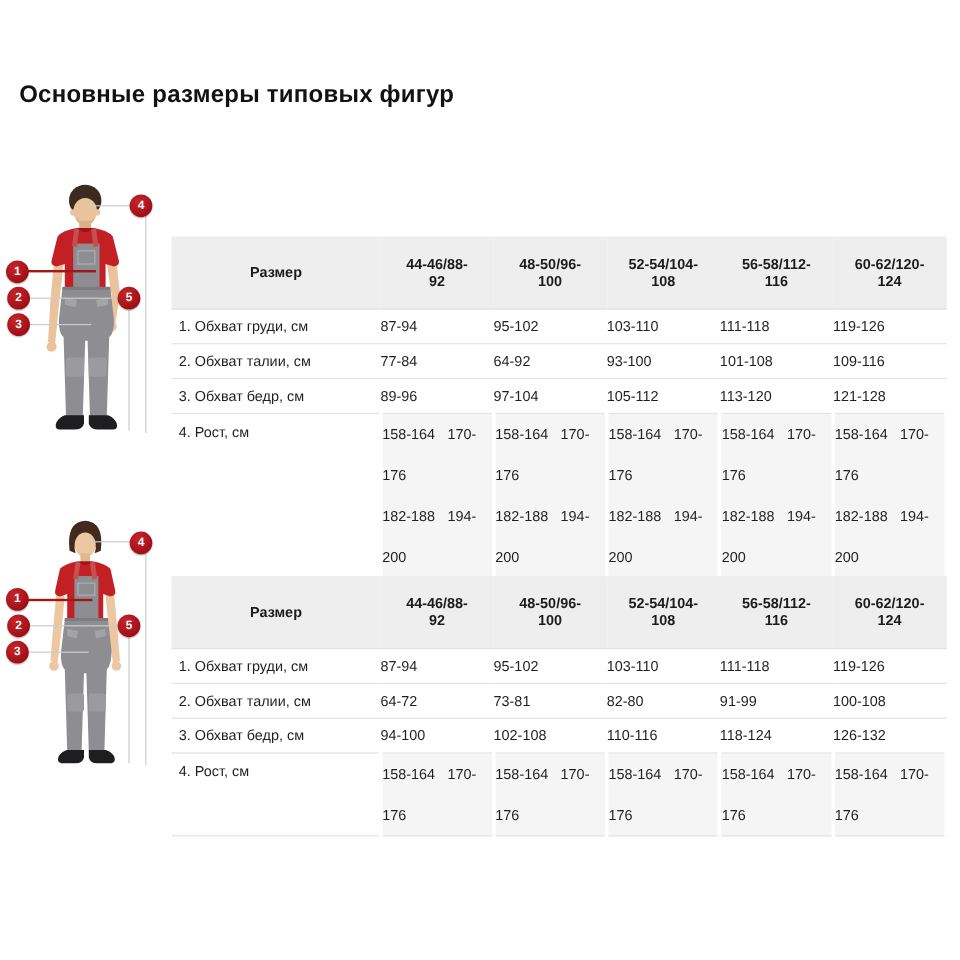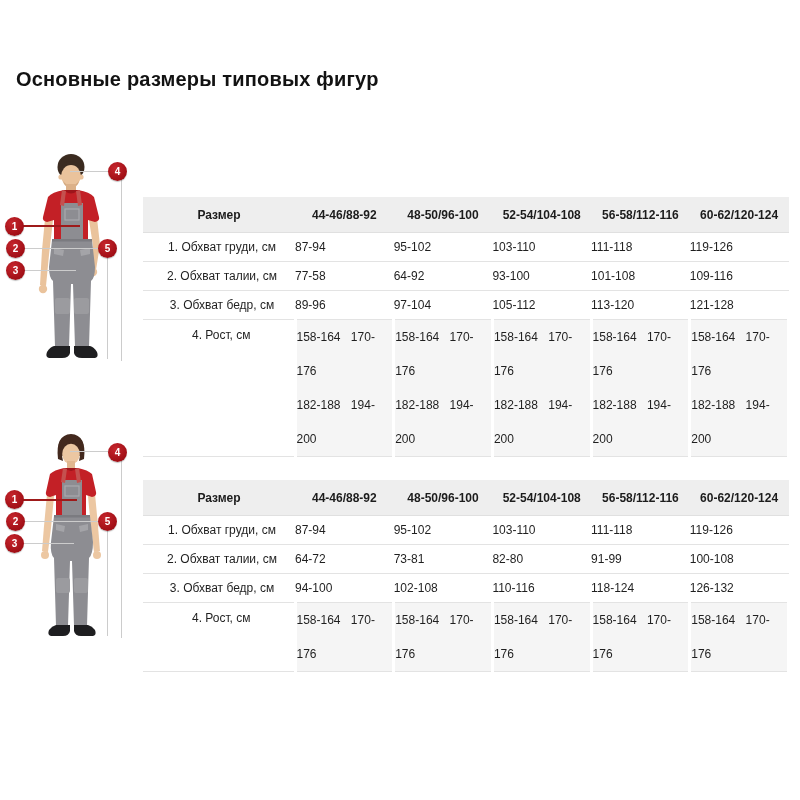--- a/index.html
+++ b/index.html
@@ -5,25 +5,25 @@
   html,body{margin:0;padding:0;background:#fff;}
   body{font-family:"Liberation Sans",sans-serif;color:#1f1f1f;}
   .canvas{position:relative;width:800px;height:800px;background:#ffffff;overflow:hidden;}
 
   .title{position:absolute;left:16px;top:68px;margin:0;font-size:20px;font-weight:700;color:#121212;letter-spacing:.2px;}
 
   
   .size-table{position:absolute;left:143px;width:647px;border-collapse:collapse;table-layout:fixed;font-size:12px;color:#1f1f1f;}
   .t-men{top:197px;}
   .t-women{top:480px;}
-  .size-table th{height:25px;background:#eeeeee;font-weight:700;font-size:12px;color:#1c1c1c;text-align:center;padding:5px;}
+  .size-table th{height:25px;background:#eeeeee;font-weight:700;font-size:12px;color:#1c1c1c;text-align:center;padding:16px;}
   .size-table th:first-child{width:142px;}
   .size-table td{height:28px;border-bottom:1px solid #e3e3e3;padding:0;background:#fff;}
   .size-table thead tr{border-bottom:1px solid #e0e0e0;}
-  .size-table td.label-cell{text-align:center;padding-left:6px;}
+  .size-table td.label-cell{text-align:left;padding-left:6px;}
   .size-table tr.rost-row td{background:#f5f5f5;word-spacing:7px;}
   .size-table tr.rost-row td.label-cell{background:#fff;word-spacing:normal;vertical-align:top;padding-top:8px;}
   .size-table tr.rost-row td:not(.label-cell){border-left:3px solid #fff;border-right:3px solid #fff;}
   .size-table td.multi div{line-height:34px;}
   .t-men tr.rost-row td{height:56px;}
   .t-women tr.rost-row td{height:30px;}
 
   
   .mline{position:absolute;background:#cccccc;}
   .mline.red{background:#9e1a1a;}
@@ -117,21 +117,21 @@
         <tr>
           <td class="label-cell">1. Обхват груди, см</td>
           <td>87-94</td>
           <td>95-102</td>
           <td>103-110</td>
           <td>111-118</td>
           <td>119-126</td>
         </tr>
         <tr>
           <td class="label-cell">2. Обхват талии, см</td>
-          <td>77-58</td>
+          <td>77-84</td>
           <td>64-92</td>
           <td>93-100</td>
           <td>101-108</td>
           <td>109-116</td>
         </tr>
         <tr>
           <td class="label-cell">3. Обхват бедр, см</td>
           <td>89-96</td>
           <td>97-104</td>
           <td>105-112</td>

